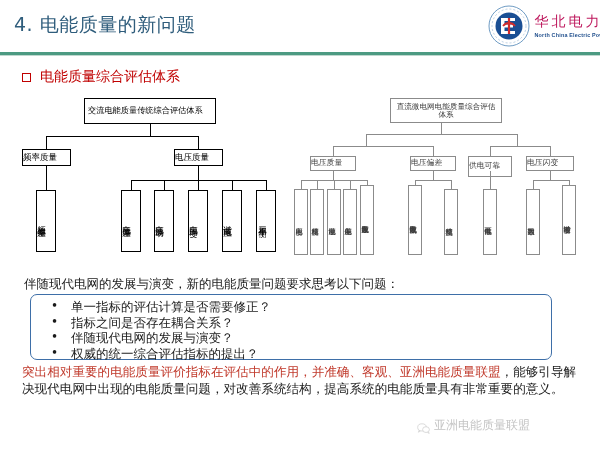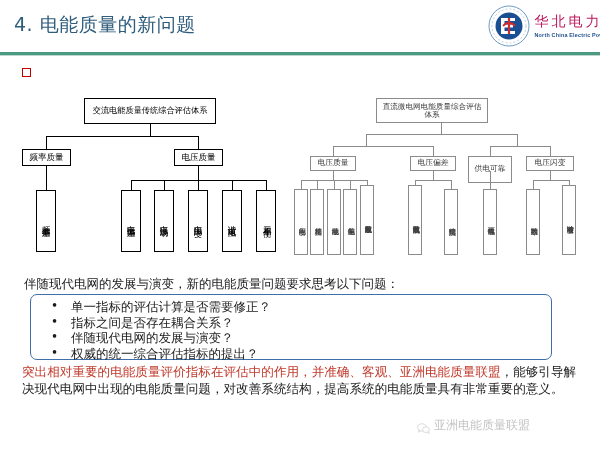--- a/index.html
+++ b/index.html
@@ -27,22 +27,22 @@
   
   #section-heading{position:absolute;left:22px;top:68px;display:flex;align-items:center;gap:9px;}
   #section-bullet{width:9px;height:9px;border:1.6px solid #c00000;box-sizing:border-box;}
   #section-label{font-size:14px;color:#c00000;font-family:"DejaVu Sans",sans-serif;white-space:nowrap;}
 
   
   #diagram{position:absolute;left:0;top:92px;width:600px;height:182px;}
   .node{
     position:absolute;box-sizing:border-box;
     border:1px solid #000;background:#fff;
-    display:flex;align-items:center;justify-content:center;
-    text-align:center;font-family:Liberation Serif, serif;
+    display:flex;align-items:center;justify-content:flex-start;
+    text-align:center;font-family:Liberation Sans, sans-serif;
     color:#000;line-height:1.05;
   }
   .node.grey{border:1px solid #8b8b8b;color:#3a3a3a;}
   .vtext{writing-mode:vertical-rl;text-orientation:upright;letter-spacing:1px;}
   .ln{position:absolute;background:#000;}
   .ln.grey{background:#8b8b8b;}
   .lnh{height:1px;}
   .lnv{width:1px;}
 
   
@@ -84,20 +84,21 @@
       <div id="logo-cn">华北电力大学</div>
       <div id="logo-en">North China Electric Power University</div>
     </div>
   </div>
 </div>
 <div id="title-rule"></div>
 <div id="title-rule2"></div>
 
 <div id="section-heading">
   <span id="section-bullet"></span>
+  <span id="section-label">电能质量综合评估体系</span>
 </div>
 
 <div id="diagram">
 
   <div class="node" style="left:84px;top:6px;width:132px;height:26px;font-size:8.2px;padding:0 3px;">
     <span>交流电能质量传统综合评估体系</span>
   </div>
 
   <div class="ln lnv" style="left:150px;top:32px;height:12px;"></div>
 
@@ -133,21 +134,21 @@
   <div class="node" style="left:188px;top:98px;width:20px;height:62px;">
     <span class="vtext" style="font-size:8.5px;">电压闪变</span>
   </div>
   <div class="node" style="left:222px;top:98px;width:20px;height:62px;">
     <span class="vtext" style="font-size:8.5px;">谐波电压</span>
   </div>
   <div class="node" style="left:256px;top:98px;width:20px;height:62px;">
     <span class="vtext" style="font-size:8.2px;">三相不平衡</span>
   </div>
 
-  <div class="node grey" style="left:376px;top:6px;width:112px;height:25px;font-size:7.6px;padding:0 3px;">
+  <div class="node grey" style="left:390px;top:6px;width:112px;height:25px;font-size:7.6px;padding:0 3px;">
     <span>直流微电网电能质量综合评估体系</span>
   </div>
   <div class="ln lnv grey" style="left:441px;top:31px;height:11px;"></div>
   <div class="ln lnh grey" style="left:366px;top:42px;width:151px;"></div>
   <div class="ln lnv grey" style="left:366px;top:42px;height:12px;"></div>
   <div class="ln lnv grey" style="left:517px;top:42px;height:12px;"></div>
 
   <div class="ln lnh grey" style="left:333px;top:54px;width:100px;"></div>
   <div class="ln lnv grey" style="left:333px;top:54px;height:10px;"></div>
   <div class="ln lnv grey" style="left:433px;top:54px;height:10px;"></div>
@@ -191,21 +192,21 @@
   <div class="ln lnv grey" style="left:415px;top:88px;height:9px;"></div>
   <div class="ln lnv grey" style="left:451px;top:88px;height:9px;"></div>
 
   <div class="node grey" style="left:408px;top:93px;width:14px;height:70px;">
     <span class="vtext" style="font-size:7.2px;letter-spacing:0;">电流波纹系数</span>
   </div>
   <div class="node grey" style="left:444px;top:97px;width:14px;height:66px;">
     <span class="vtext" style="font-size:7.2px;letter-spacing:0;">稳流精度</span>
   </div>
 
-  <div class="node grey" style="left:468px;top:64px;width:44px;height:27px;font-size:7.8px;">
+  <div class="node grey" style="left:468px;top:64px;width:44px;height:21px;font-size:7.8px;">
     <span>供电可靠</span>
   </div>
   <div class="ln lnv grey" style="left:490px;top:79px;height:18px;"></div>
   <div class="node grey" style="left:483px;top:97px;width:14px;height:66px;">
     <span class="vtext" style="font-size:7.2px;letter-spacing:0;">供电可靠性</span>
   </div>
 
   <div class="node grey" style="left:526px;top:64px;width:48px;height:15px;font-size:7.8px;">
     <span>电压闪变</span>
   </div>

